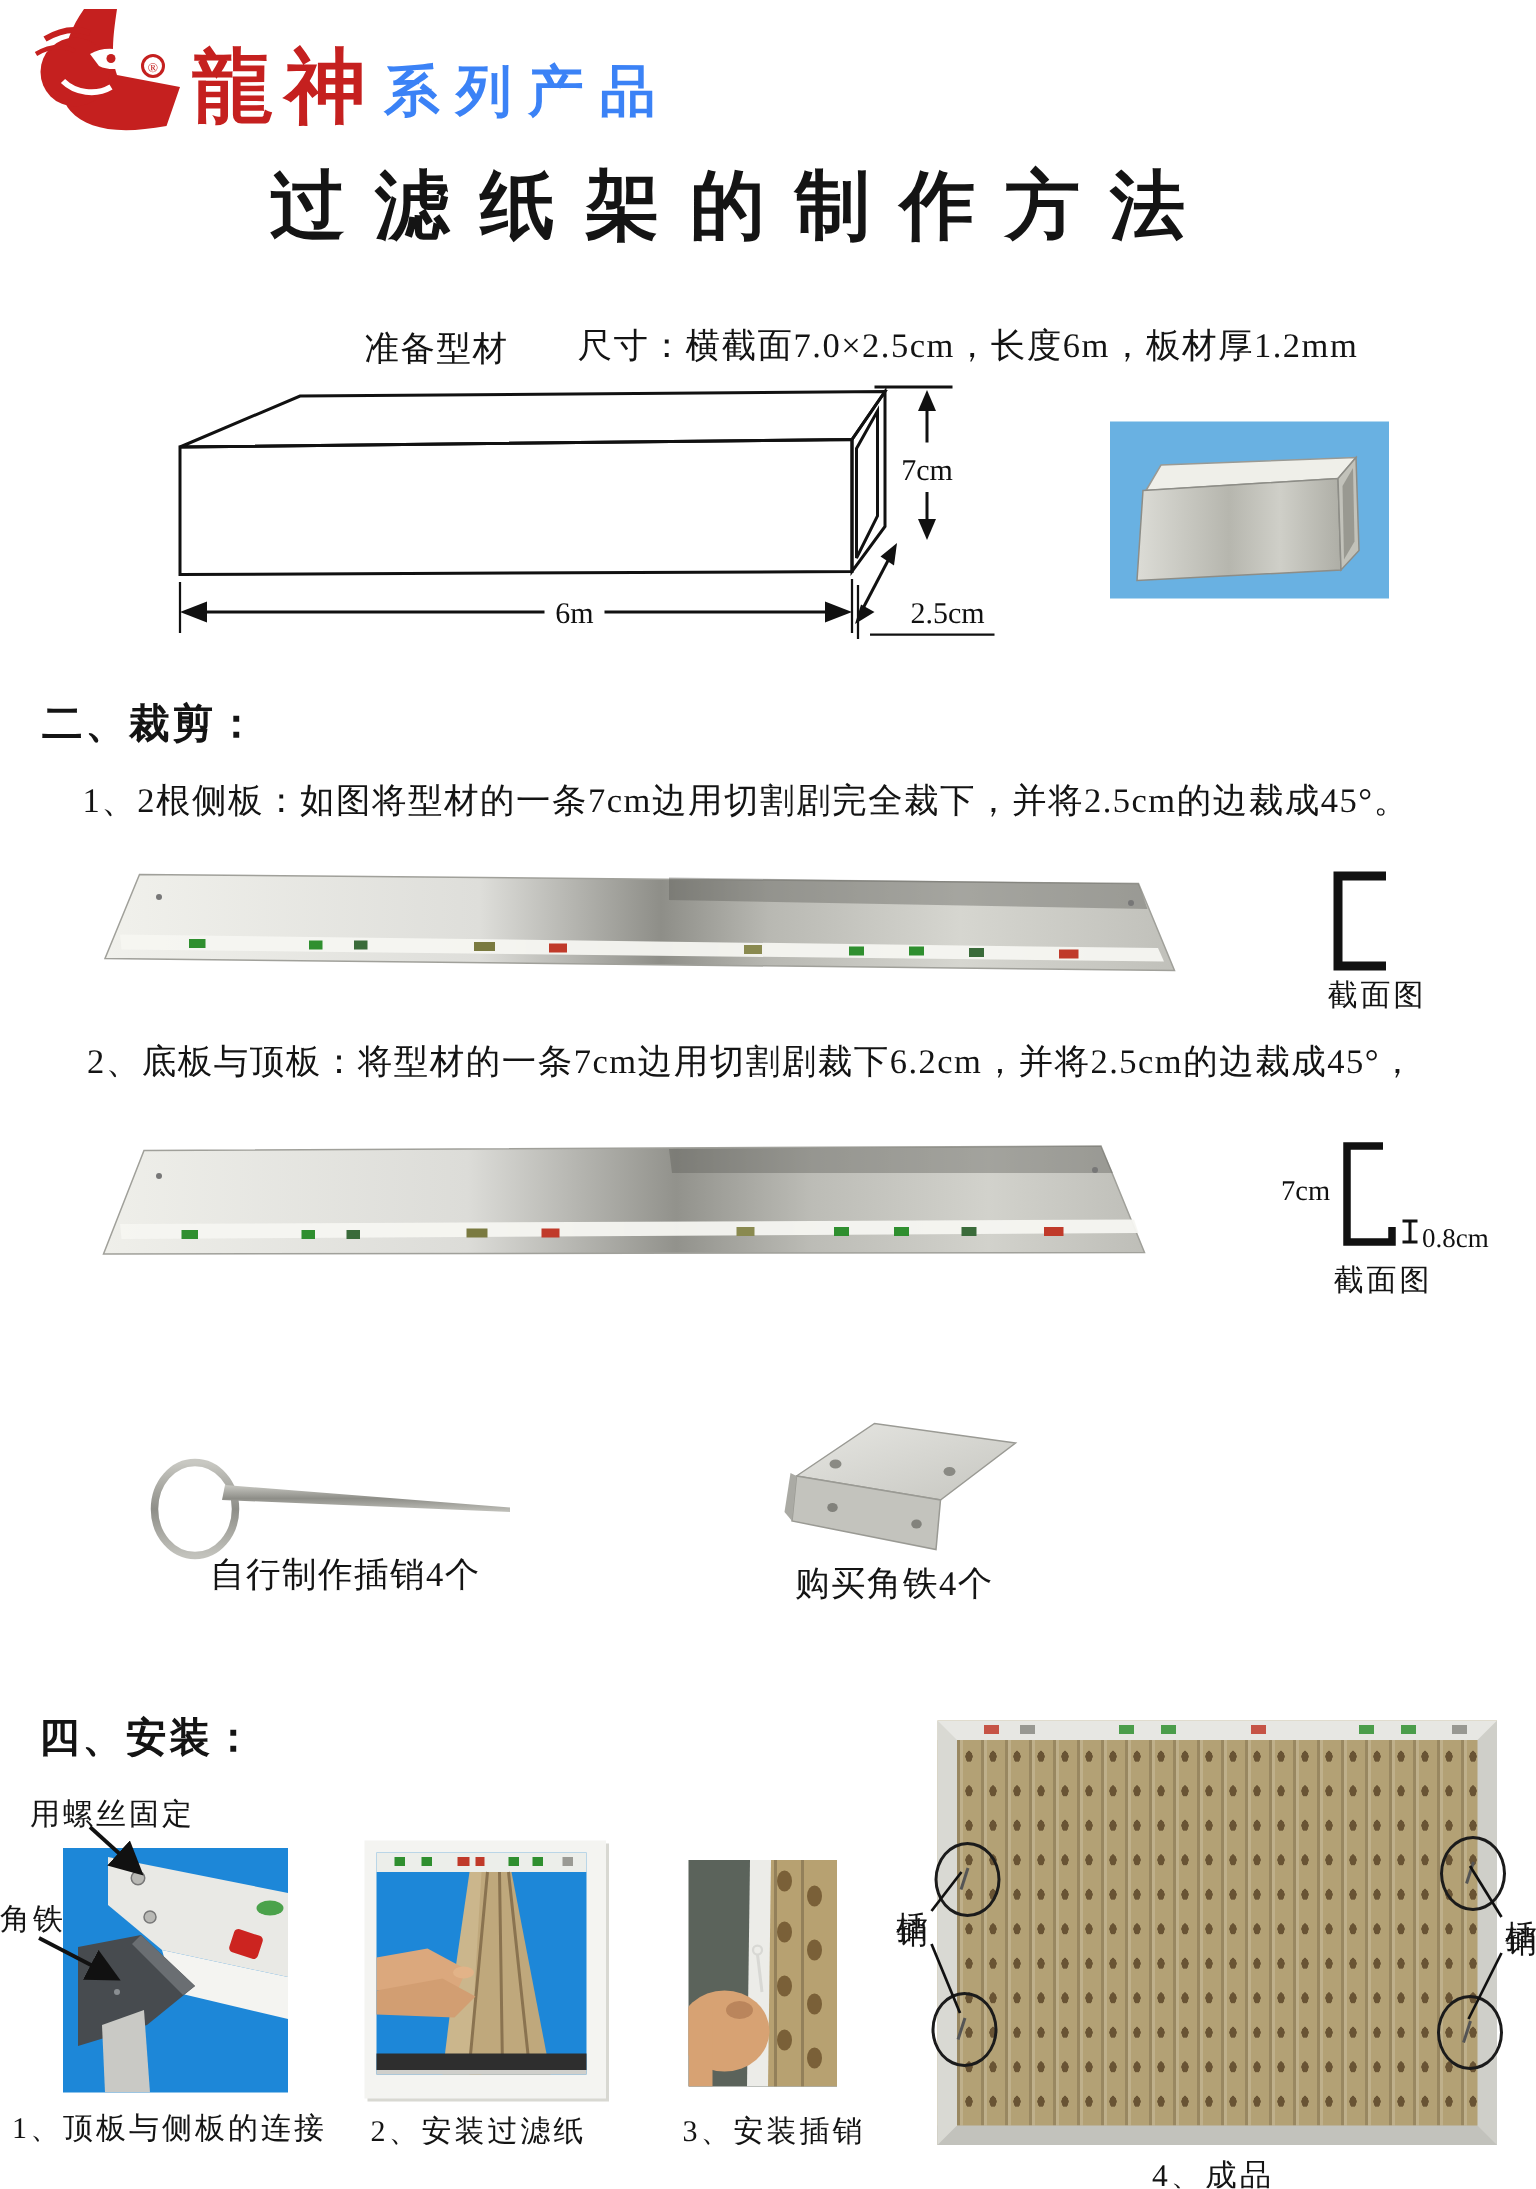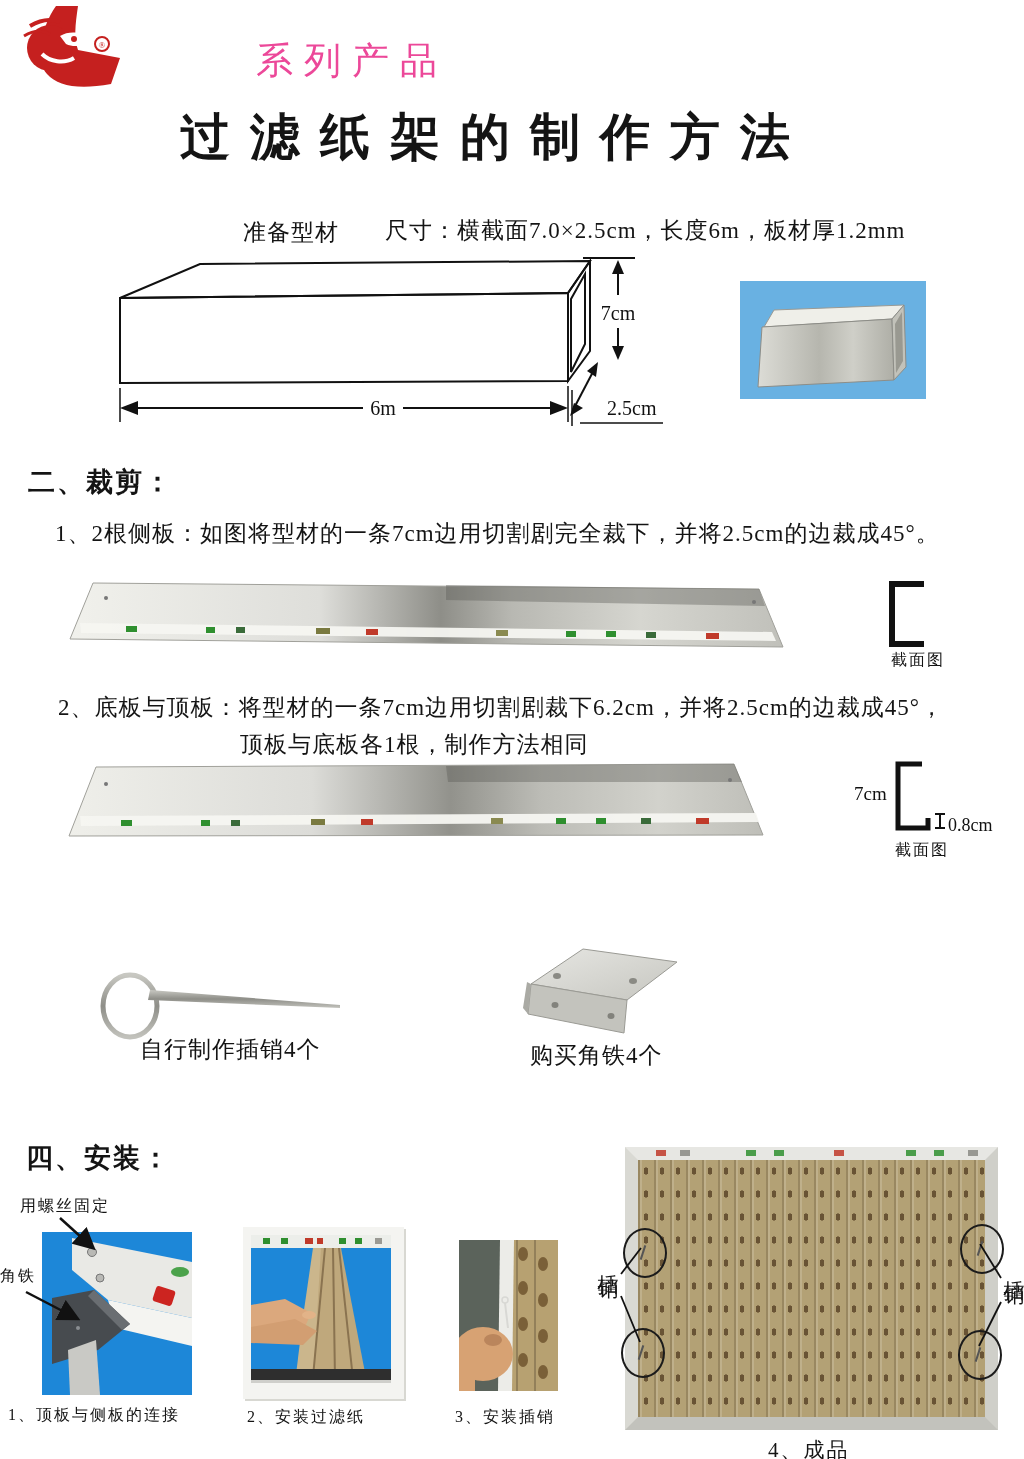--- a/index.html
+++ b/index.html
@@ -2,26 +2,26 @@
 <html><head>
 <meta charset="utf-8">
 <style>
   html,body{margin:0;padding:0;background:#fff;}
   #canvas{position:relative;width:1024px;height:1459px;background:#fff;overflow:hidden;
           font-family:"Liberation Serif","DejaVu Serif",serif;color:#141414;}
   .abs{position:absolute;}
   .txt{white-space:nowrap;}
   
   .brand{font-size:54px;font-weight:bold;color:#c5201f;letter-spacing:8px;}
-  .brand-suffix{font-size:37px;font-weight:normal;color:#ec4899;letter-spacing:11px;}
+  .brand-suffix{font-size:37px;font-weight:bold;color:#3b82f6;letter-spacing:11px;}
   .page-title{width:990px;text-align:center;font-size:50px;font-weight:bold;letter-spacing:20px;}
   
   .h2{font-size:27px;font-weight:bold;letter-spacing:2px;}
   .body-text{font-size:23px;letter-spacing:1px;}
-  .caption{font-size:16px;letter-spacing:2px;}
+  .caption{font-size:20px;letter-spacing:2px;}
   
   .photo-blue-light{background:#69b1e2;}
   .photo-blue{background:#1d87d8;}
   
   .paper{background-color:#b3a175;
     background-image:
       radial-gradient(ellipse 4px 6px at 8px 11px, rgba(84,62,34,0.78) 0 58%, rgba(84,62,34,0) 62%),
       repeating-linear-gradient(90deg, rgba(60,45,25,0.22) 0 2px, rgba(255,255,255,0.16) 2px 4px, rgba(0,0,0,0) 4px 16px);
     background-size:16px 23px, auto;}
   
@@ -41,20 +41,21 @@
     <path d="M40,4 L62,4 C59,24 58,36 62,48 L104,56 L95,82 C62,88 42,84 31,72 C20,60 24,26 40,4 Z" fill="#c5201f"></path>
     <circle cx="34" cy="46" r="23" fill="#c5201f"></circle>
     <path d="M14,24 C24,18 34,16 44,20" stroke="#c5201f" stroke-width="4" fill="none"></path>
     <path d="M8,34 C18,28 26,28 34,32" stroke="#c5201f" stroke-width="3" fill="none"></path>
     <path d="M44,34 C54,28 68,30 76,38 C70,44 58,46 50,42" fill="#fff"></path>
     <circle cx="58" cy="37" r="3" fill="#c5201f"></circle>
     <path d="M26,52 C34,60 48,62 58,56" stroke="#fff" stroke-width="4" fill="none"></path>
     <circle cx="86" cy="42" r="7" fill="none" stroke="#c5201f" stroke-width="2"></circle>
     <text x="86" y="46" font-size="9" fill="#c5201f" text-anchor="middle">®</text>
   </svg>
+  <div class="abs txt brand" style="left:128px;top:22px;">龍神</div>
   <div class="abs txt brand-suffix" style="left:256px;top:36px;">系列产品</div>
   <div class="abs page-title" style="left:0;top:104px;">过滤纸架的制作方法</div>
 
   <div class="abs txt body-text" style="left:243px;top:217px;">准备型材</div>
   <div class="abs txt body-text" style="left:385px;top:215px;text-align:center;">尺寸：横截面7.0×2.5cm，长度6m，板材厚1.2mm</div>
 
   <svg class="abs" style="left:95px;top:250px;" width="600" height="185" viewBox="0 0 600 185">
     <g stroke="#111" stroke-width="2" fill="none">
       <polygon points="25,48 473,43 473,131 25,133"></polygon>
       <polygon points="25,48 105,14 495,11 473,43"></polygon>
@@ -134,21 +135,20 @@
     <circle cx="40" cy="24" r="2" fill="#777"></circle>
       <circle cx="688" cy="28" r="2" fill="#777"></circle>
   </svg>
 
   <svg class="abs" style="left:884px;top:580px;" width="52" height="70" viewBox="0 0 52 70">
     <path d="M40,4 L8,4 L8,64 L40,64" fill="none" stroke="#111" stroke-width="6"></path>
   </svg>
   <div class="abs caption" style="left:868px;top:650px;width:100px;text-align:center;">截面图</div>
 
   <div class="abs txt body-text" style="left:58px;top:692px;">2、底板与顶板：将型材的一条7cm边用切割剧裁下6.2cm，并将2.5cm的边裁成45°，</div>
-  <div class="abs txt body-text" style="left:240px;top:729px;">顶板与底板各1根，制作方法相同</div>
 
   <svg class="abs" style="left:66px;top:758px;" width="704" height="84" viewBox="0 0 704 84">
     <defs>
       <linearGradient id="strip2" x1="0" y1="0" x2="1" y2="0">
         <stop offset="0" stop-color="#efefEA"></stop>
           <stop offset=".35" stop-color="#dcdcd8"></stop>
         <stop offset=".55" stop-color="#92928c"></stop>
           <stop offset=".68" stop-color="#bcbcb6"></stop>
         <stop offset=".85" stop-color="#d2d2cc"></stop>
           <stop offset="1" stop-color="#bebeb8"></stop>

